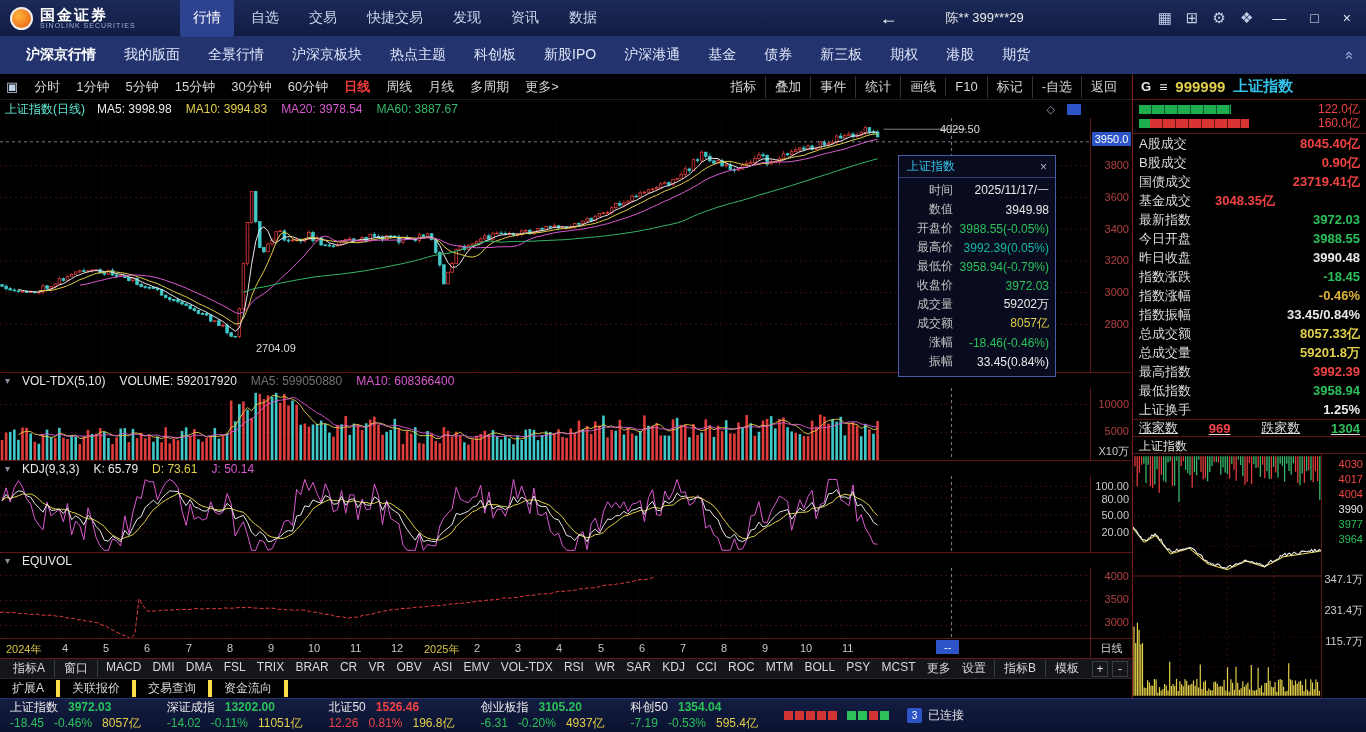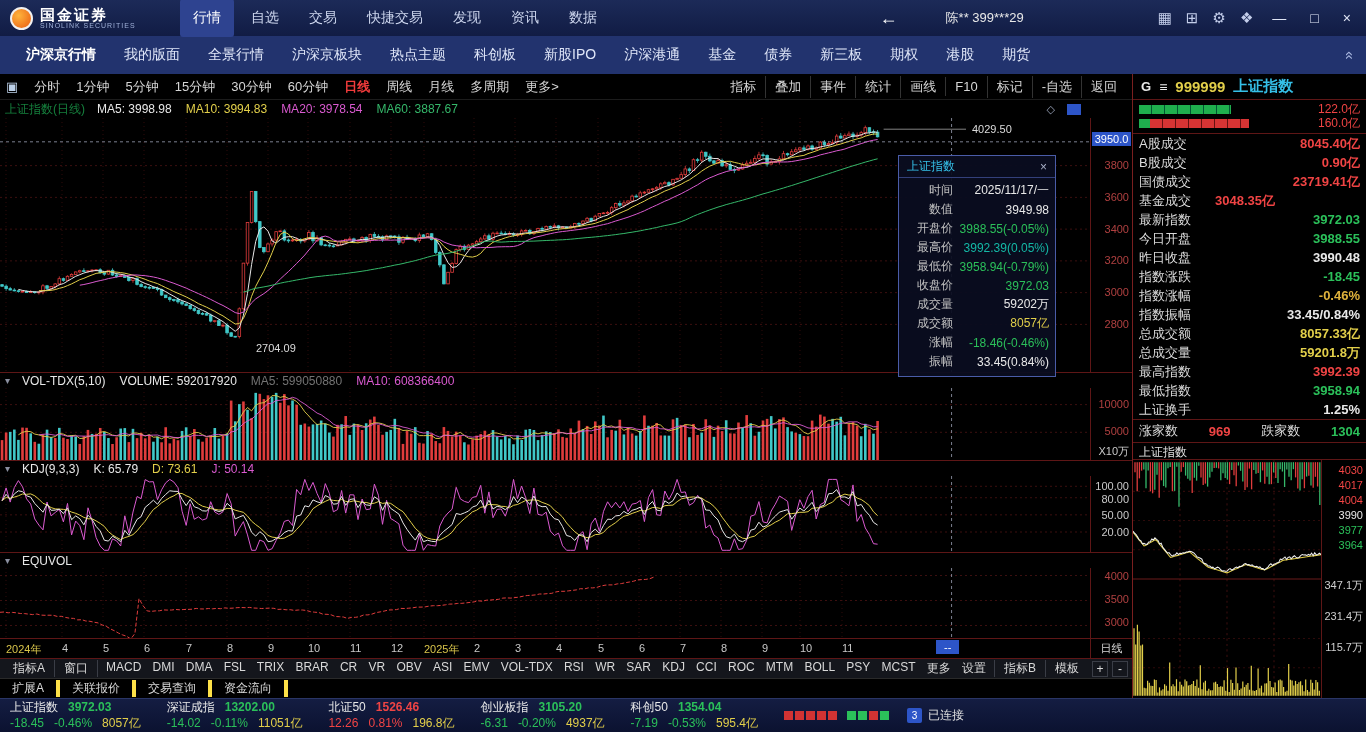--- a/index.html
+++ b/index.html
@@ -39,21 +39,21 @@
 .periods{display:flex;align-items:center;}
 .period{padding:2px 8px;cursor:pointer;white-space:nowrap;}
 .period.active{color:#f33c3c;font-weight:bold;}
 .tools{margin-left:auto;display:flex;align-items:center;}
 .tool{padding:2px 9px;border-left:1px solid #333;cursor:pointer;white-space:nowrap;}
 .tools .tool:first-of-type{border-left:none;}
 
 
 .panel-hdr{height:16px;display:flex;align-items:center;padding:0 5px;font-size:12px;gap:12px;border-top:1px solid #5e1616;background:#000;}
 .main-hdr{height:18px;border-top:none;}
-.chart-title{color:#15803d;}
+.chart-title{color:#5eead4;}
 .ma-labels,.hdr-segs{display:flex;gap:14px;white-space:nowrap;}
 .fold{color:#8a8fa0;font-size:10px;}
 .hdr-diamond{margin-left:auto;color:#98a2b8;font-size:11px;cursor:pointer;}
 .hdr-bluebox{width:14px;height:11px;background:#2d55c8;margin-right:46px;cursor:pointer;}
 
 
 .panel-row{display:flex;position:relative;}
 .plot{flex:1;position:relative;overflow:hidden;}
 .plot svg{width:100%;height:100%;display:block;}
 .axis{width:42px;border-left:1px solid #5e1616;position:relative;font-size:11px;}
@@ -71,21 +71,21 @@
 .ax-unit{position:absolute;bottom:1px;right:3px;color:#c8c8c8;}
 .kdj-axis .axv{color:#c8c8c8;}
 .kdj-axis .axv:nth-of-type(1){top:4px;}
 .kdj-axis .axv:nth-of-type(2){top:17px;}
 .kdj-axis .axv:nth-of-type(3){top:33px;}
 .kdj-axis .axv:nth-of-type(4){top:50px;}
 .eq-axis .axv:nth-of-type(1){top:2px;}
 .eq-axis .axv:nth-of-type(2){top:25px;}
 .eq-axis .axv:nth-of-type(3){top:48px;}
 .anno{position:absolute;font-size:11px;color:#dcdcdc;}
-.anno.high{top:5px;left:972px;}
+.anno.high{top:5px;left:940px;}
 .anno.low{top:224px;left:256px;}
 
 
 .xaxis-row{height:20px;display:flex;border-top:1px solid #5e1616;font-size:11px;}
 .xaxis-plot{flex:1;position:relative;}
 .xl{position:absolute;top:3px;color:#c8c8c8;}
 .xl.year{color:#d8c44a;}
 .x-cross{position:absolute;top:1px;left:936px;background:#2d55c8;color:#fff;padding:1px 8px;font-size:11px;}
 .xaxis-corner{width:42px;display:flex;align-items:center;justify-content:center;color:#d6d6d6;border-left:1px solid #5e1616;}
 
@@ -120,21 +120,21 @@
 .rp-bars{height:34px;padding:4px 6px;border-bottom:1px solid #5e1616;display:flex;flex-direction:column;justify-content:space-between;}
 .rp-bar-row{display:flex;align-items:center;height:11px;gap:4px;}
 .rp-track{flex:1;height:9px;display:flex;}
 .rp-fill{height:100%;}
 .rp-fill.green{background:repeating-linear-gradient(90deg,#1fae4e 0 12px,#053 12px 13px);}
 .rp-fill.red{background:repeating-linear-gradient(90deg,#d83434 0 12px,#611 12px 13px);}
 .rp-bar-val{color:#f04444;font-size:12px;width:58px;text-align:right;}
 .rp-row{height:19px;display:flex;align-items:center;padding:0 6px;}
 .rp-label{color:#dcdcdc;font-size:13px;}
 .rp-value{margin-left:auto;font-size:13px;font-weight:bold;}
-.rp-advdec{height:24px;display:flex;align-items:center;justify-content:space-between;padding:0 6px;border-top:1px solid #5e1616;border-bottom:1px solid #5e1616;font-size:13px;}
+.rp-advdec{height:18px;display:flex;align-items:center;justify-content:space-between;padding:0 6px;border-top:1px solid #5e1616;border-bottom:1px solid #5e1616;font-size:13px;text-decoration:underline;}
 .rp-adv-val{color:#f04444;font-weight:bold;}
 .rp-dec-val{color:#2bc05a;font-weight:bold;}
 .rp-mini{flex:1;display:flex;flex-direction:column;}
 .rp-mini-title{height:16px;font-size:12px;color:#e0e0e0;padding:1px 6px;}
 .rp-mini-body{flex:1;display:flex;}
 .rp-mini-plot{flex:1;position:relative;border-top:1px solid #5e1616;border-right:1px solid #5e1616;}
 .rp-mini-plot svg{width:100%;height:100%;display:block;}
 .rp-mini-axis{width:44px;position:relative;font-size:11px;border-top:1px solid #5e1616;}
 .rp-ax-prices{position:absolute;top:4px;left:0;right:3px;display:flex;flex-direction:column;gap:3px;text-align:right;}
 .rp-ax-vols{position:absolute;top:118px;left:0;right:3px;display:flex;flex-direction:column;gap:16px;text-align:right;color:#cfcfcf;}

